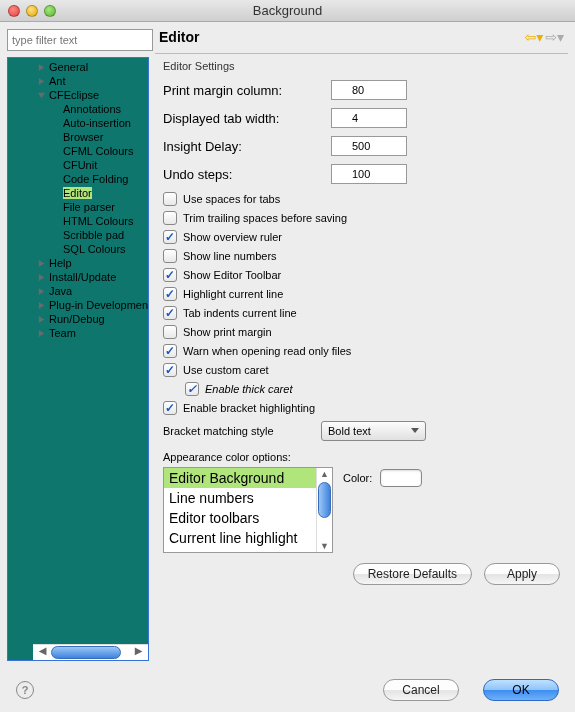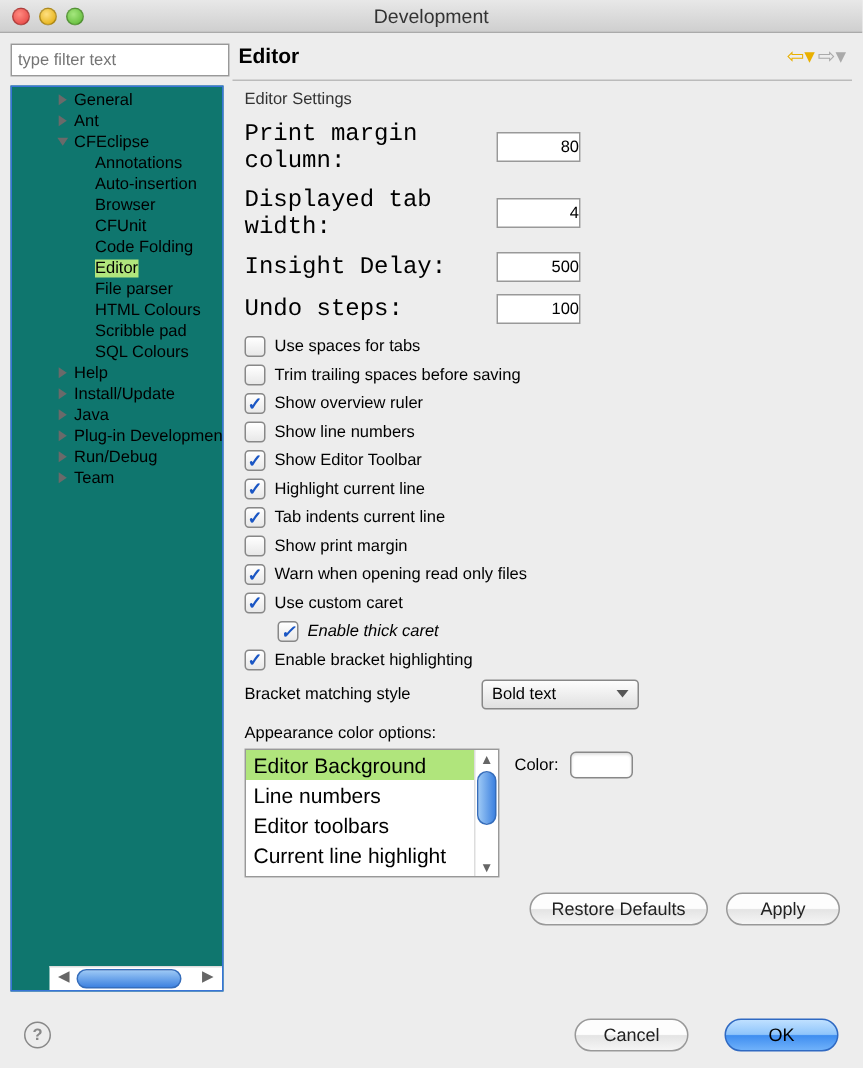--- a/index.html
+++ b/index.html
@@ -37,22 +37,22 @@
   .content-header { display: flex; justify-content: space-between; align-items: center; border-bottom: 1px solid #bbb; padding: 0 4px 8px 4px; margin-bottom: 6px; }
   .content-header h1 { font-size: 14px; font-weight: bold; }
   .nav-arrows { display: flex; gap: 2px; }
   .nav-arrows span { font-size: 14px; cursor: pointer; }
   .nav-arrows .back { color: #e9b000; }
   .nav-arrows .fwd { color: #aaa; }
 
   .settings { padding: 0 4px 6px 8px; flex: 1; overflow: auto; }
   .section-label { font-size: 11px; color: #333; margin-bottom: 8px; display: block; }
   .form-row { display: flex; align-items: center; margin-bottom: 8px; }
-  .form-row label { width: 168px; font-size: 16px; font-family: Liberation Mono, monospace; }
-  .form-row input[type=text] { width: 56px; height: 20px; border: 1px solid #999; background: #fff; padding: 2px 0; text-align: right; font-size: 11px; }
+  .form-row label { width: 168px; font-size: 13px; }
+  .form-row input[type=text] { width: 76px; height: 20px; border: 1px solid #999; background: #fff; padding: 2px 20px; text-align: left; font-size: 11px; }
   .check-row { display: flex; align-items: center; margin-bottom: 5px; }
   .check-row.indent { margin-left: 22px; font-style: italic; }
   .checkbox { width: 14px; height: 14px; border: 1px solid #888; border-radius: 3px; background: linear-gradient(#fff,#e8e8e8); margin-right: 6px; display: inline-flex; align-items: center; justify-content: center; flex-shrink: 0; }
   .checkbox.checked::after { content: "✓"; color: #1a56c4; font-size: 12px; font-weight: bold; line-height: 1; }
   .check-row label { font-size: 11px; }
   .select-row { display: flex; align-items: center; margin: 6px 0 10px 0; }
   .select-row label { width: 158px; }
   .select { width: 105px; height: 20px; border: 1px solid #888; border-radius: 3px; background: linear-gradient(#fdfdfd,#e0e0e0); display: flex; align-items: center; padding: 0 18px 0 6px; position: relative; font-size: 11px; }
   .select::after { content: ""; position: absolute; right: 6px; top: 6px; border-left: 4px solid transparent; border-right: 4px solid transparent; border-top: 5px solid #555; }
   
@@ -82,21 +82,21 @@
 </style>
 </head>
 <body>
 
 <div class="titlebar">
   <div class="traffic">
     <span class="red"></span>
     <span class="yellow"></span>
     <span class="green"></span>
   </div>
-  <div class="title">Development</div>
+  <div class="title">Background</div>
 </div>
 
 <div class="main">
 
   <div class="sidebar">
     <input class="filter" placeholder="type filter text" style="">
     <div class="tree-wrap">
       <div class="tree" id="tree">
           <div class="tree-item">
             <span class="arrow"><svg viewBox="0 0 10 10">
@@ -117,20 +117,23 @@
             <span class="label">CFEclipse</span>
           </div>
           <div class="tree-item child">
             <span class="label">Annotations</span>
           </div>
           <div class="tree-item child">
             <span class="label">Auto-insertion</span>
           </div>
           <div class="tree-item child">
             <span class="label">Browser</span>
+          </div>
+          <div class="tree-item child">
+            <span class="label">CFML Colours</span>
           </div>
           <div class="tree-item child">
             <span class="label">CFUnit</span>
           </div>
           <div class="tree-item child">
             <span class="label">Code Folding</span>
           </div>
           <div class="tree-item child selected">
             <span class="label">Editor</span>
           </div>

